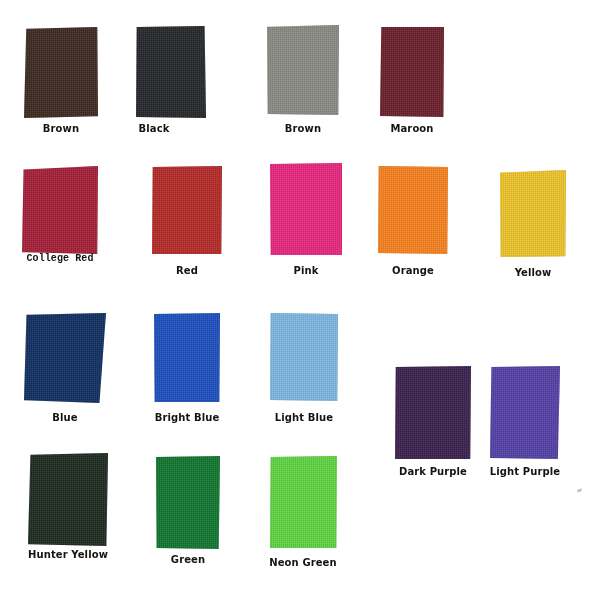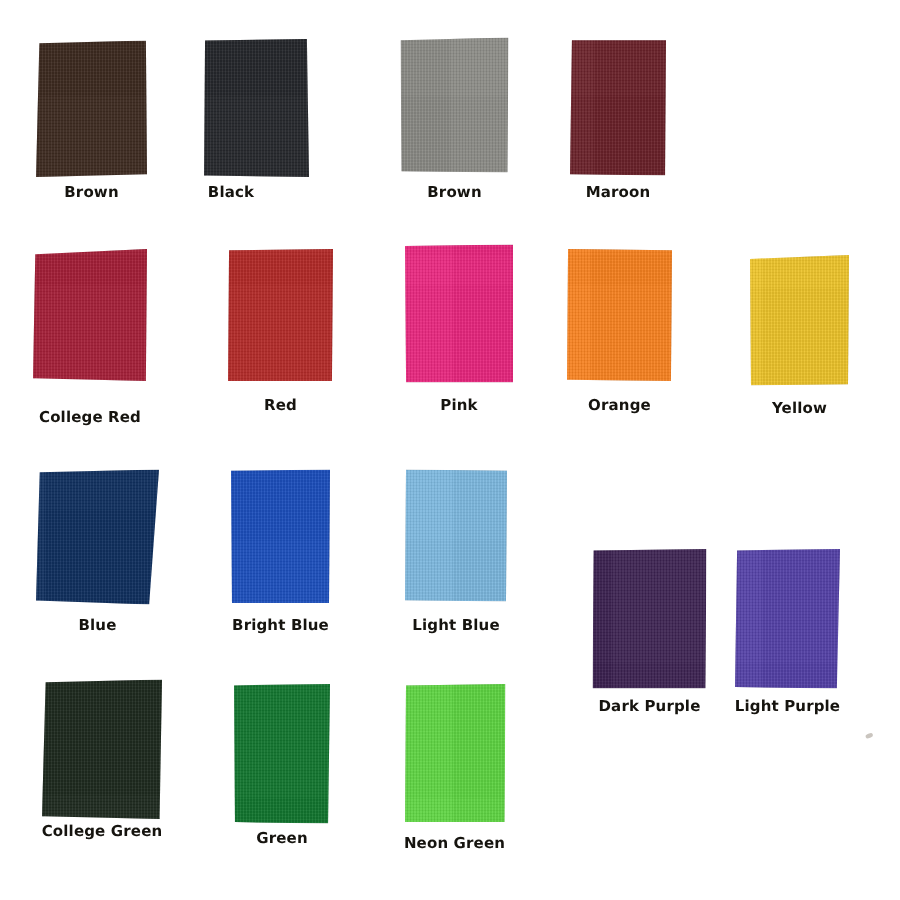--- a/index.html
+++ b/index.html
@@ -75,21 +75,21 @@
     <div class="swatch-cell" style="left: 0px; top: 0px; width: 600px; height: 600px; pointer-events: none;">
       <div class="swatch" style="left: 267px; top: 25px; width: 72px; height: 90px; background: rgb(138, 138, 133); clip-path: polygon(0% 2%, 100% 0%, 99% 100%, 1% 99%); pointer-events: auto;"></div>
       <div class="swatch-label" style="left: 267px; top: 122px; width: 72px;">Brown</div>
     </div>
     <div class="swatch-cell" style="left: 0px; top: 0px; width: 600px; height: 600px; pointer-events: none;">
       <div class="swatch" style="left: 380px; top: 26px; width: 64px; height: 91px; background: rgb(106, 33, 41); clip-path: polygon(2% 1%, 100% 1%, 99% 100%, 0% 99%); pointer-events: auto;"></div>
       <div class="swatch-label" style="left: 376px; top: 122px; width: 72px;">Maroon</div>
     </div>
     <div class="swatch-cell" style="left: 0px; top: 0px; width: 600px; height: 600px; pointer-events: none;">
       <div class="swatch" style="left: 22px; top: 166px; width: 76px; height: 88px; background: rgb(165, 31, 56); clip-path: polygon(2% 4%, 100% 0%, 99% 100%, 0% 98%); pointer-events: auto;"></div>
-      <div class="swatch-label" style="left: 14px; top: 272px; width: 92px;">College Red</div>
+      <div class="swatch-label" style="left: 14px; top: 252px; width: 92px; font-family: Liberation Mono, monospace;">College Red</div>
     </div>
     <div class="swatch-cell" style="left: 0px; top: 0px; width: 600px; height: 600px; pointer-events: none;">
       <div class="swatch" style="left: 152px; top: 166px; width: 70px; height: 88px; background: rgb(179, 42, 40); clip-path: polygon(1% 1%, 100% 0%, 99% 100%, 0% 100%); pointer-events: auto;"></div>
       <div class="swatch-label" style="left: 152px; top: 264px; width: 70px;">Red</div>
     </div>
     <div class="swatch-cell" style="left: 0px; top: 0px; width: 600px; height: 600px; pointer-events: none;">
       <div class="swatch" style="left: 270px; top: 163px; width: 72px; height: 92px; background: rgb(232, 38, 126); clip-path: polygon(0% 1%, 100% 0%, 100% 100%, 1% 100%); pointer-events: auto;"></div>
       <div class="swatch-label" style="left: 270px; top: 264px; width: 72px;">Pink</div>
     </div>
     <div class="swatch-cell" style="left: 0px; top: 0px; width: 600px; height: 600px; pointer-events: none;">
@@ -115,21 +115,21 @@
     <div class="swatch-cell" style="left: 16px; top: 0px; width: 600px; height: 600px; pointer-events: none;">
       <div class="swatch" style="left: 379px; top: 366px; width: 76px; height: 93px; background: rgb(59, 33, 80); clip-path: polygon(1% 1%, 100% 0%, 99% 100%, 0% 100%); pointer-events: auto;"></div>
       <div class="swatch-label" style="left: 373px; top: 465px; width: 88px;">Dark Purple</div>
     </div>
     <div class="swatch-cell" style="left: 0px; top: 0px; width: 600px; height: 600px; pointer-events: none;">
       <div class="swatch" style="left: 490px; top: 366px; width: 70px; height: 93px; background: rgb(83, 64, 166); clip-path: polygon(2% 1%, 100% 0%, 97% 100%, 0% 99%); pointer-events: auto;"></div>
       <div class="swatch-label" style="left: 483px; top: 465px; width: 84px;">Light Purple</div>
     </div>
     <div class="swatch-cell" style="left: 0px; top: 0px; width: 600px; height: 600px; pointer-events: none;">
       <div class="swatch" style="left: 28px; top: 453px; width: 80px; height: 93px; background: rgb(30, 42, 31); clip-path: polygon(3% 2%, 100% 0%, 98% 100%, 0% 98%); pointer-events: auto;"></div>
-      <div class="swatch-label" style="left: 20px; top: 548px; width: 96px;">College Green</div>
+      <div class="swatch-label" style="left: 20px; top: 548px; width: 96px;">Hunter Yellow</div>
     </div>
     <div class="swatch-cell" style="left: 0px; top: 0px; width: 600px; height: 600px; pointer-events: none;">
       <div class="swatch" style="left: 156px; top: 456px; width: 64px; height: 93px; background: rgb(18, 118, 47); clip-path: polygon(0% 1%, 100% 0%, 98% 100%, 1% 99%); pointer-events: auto;"></div>
       <div class="swatch-label" style="left: 152px; top: 553px; width: 72px;">Green</div>
     </div>
     <div class="swatch-cell" style="left: 0px; top: 0px; width: 600px; height: 600px; pointer-events: none;">
       <div class="swatch" style="left: 270px; top: 456px; width: 67px; height: 92px; background: rgb(94, 212, 66); clip-path: polygon(1% 1%, 100% 0%, 99% 100%, 0% 100%); pointer-events: auto;"></div>
       <div class="swatch-label" style="left: 258px; top: 556px; width: 90px; text-align: center;">Neon Green</div>
     </div>
     <div class="speck" style="left: 577px; top: 489px;"></div>

